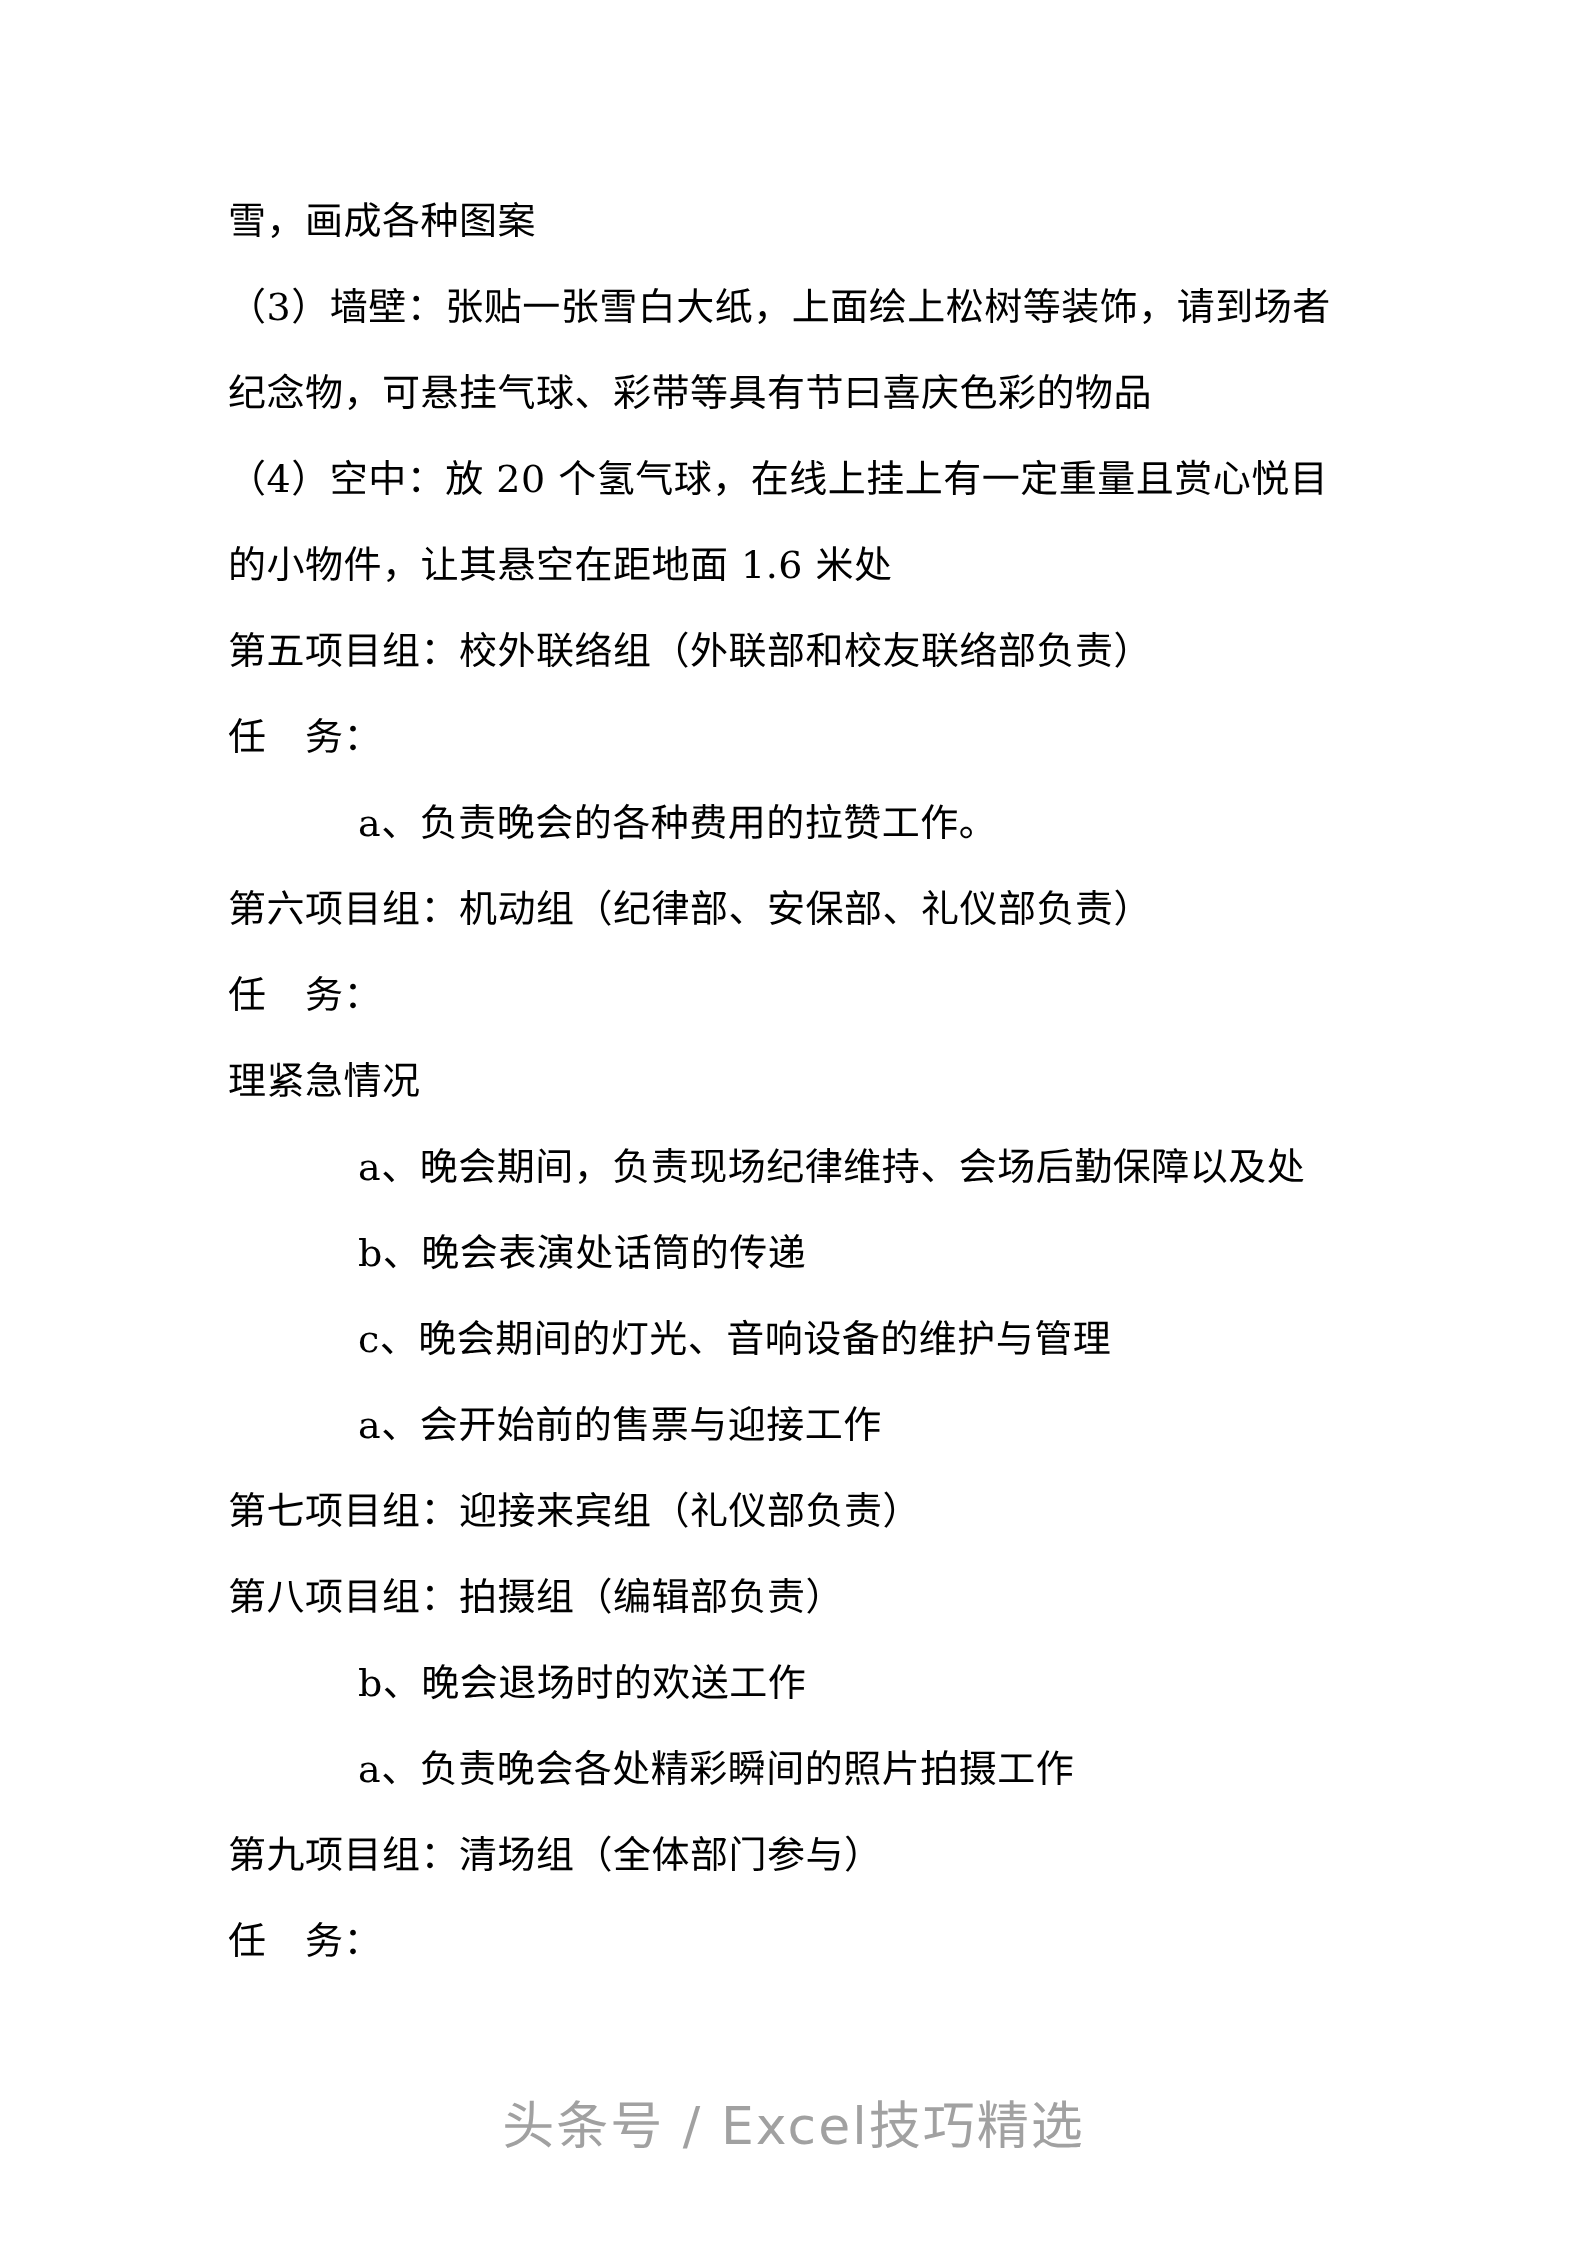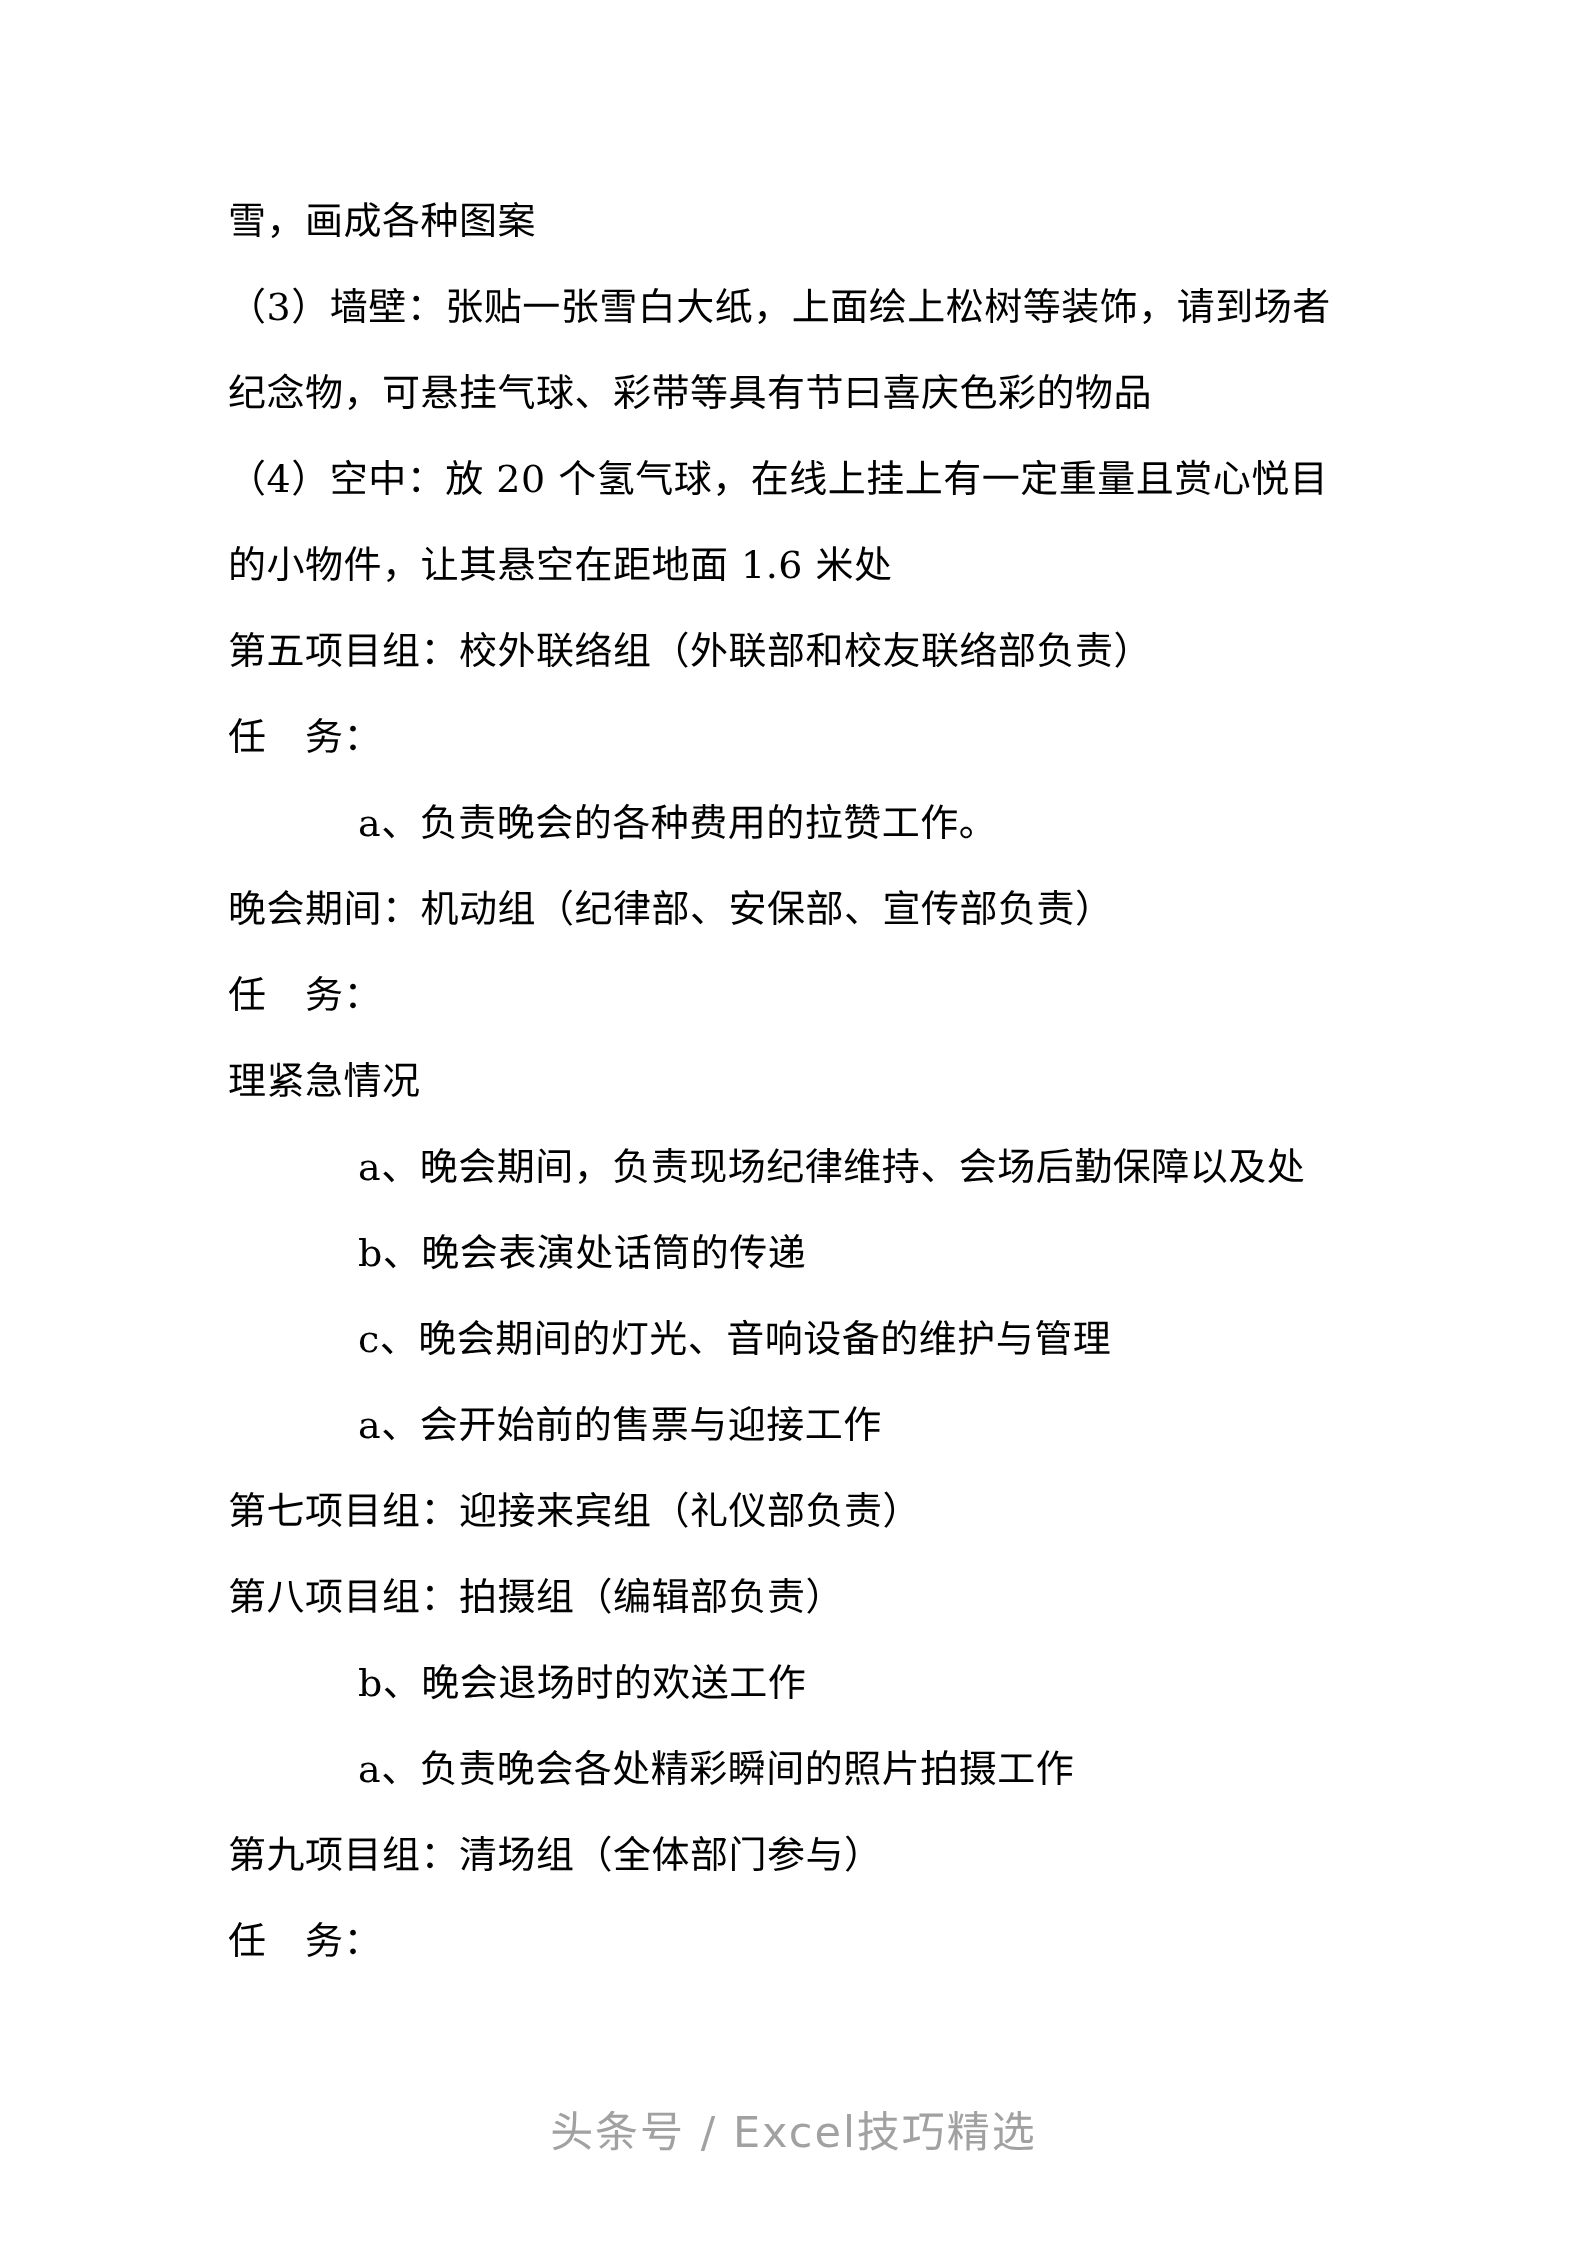--- a/index.html
+++ b/index.html
@@ -36,21 +36,21 @@
   }
   .line.indent-2 {
     padding-left: 130px;
   }
   .watermark {
     position: absolute;
     left: 0;
     right: 0;
     bottom: 86px;
     text-align: center;
-    font-size: 43px;
+    font-size: 52px;
     letter-spacing: 2px;
     color: #9a9a9a;
     font-family: "DejaVu Sans", "Liberation Sans", sans-serif;
     white-space: pre;
     opacity: 0.92;
   }
 </style>
 </head>
 <body>
 
@@ -58,21 +58,21 @@
 
   <div class="doc-body">
       <div class="line indent-1">雪，画成各种图案</div>
       <div class="line indent-1">（3）墙壁：张贴一张雪白大纸，上面绘上松树等装饰，请到场者</div>
       <div class="line indent-1">纪念物，可悬挂气球、彩带等具有节曰喜庆色彩的物品</div>
       <div class="line indent-1">（4）空中：放 20 个氢气球，在线上挂上有一定重量且赏心悦目</div>
       <div class="line indent-1">的小物件，让其悬空在距地面 1.6 米处</div>
       <div class="line indent-1">第五项目组：校外联络组（外联部和校友联络部负责）</div>
       <div class="line indent-1">任　务：</div>
       <div class="line indent-2">a、负责晚会的各种费用的拉赞工作。</div>
-      <div class="line indent-1">晚会期间：机动组（纪律部、安保部、宣传部负责）</div>
+      <div class="line indent-1">第六项目组：机动组（纪律部、安保部、礼仪部负责）</div>
       <div class="line indent-1">任　务：</div>
       <div class="line indent-1">理紧急情况</div>
       <div class="line indent-2">a、晚会期间，负责现场纪律维持、会场后勤保障以及处</div>
       <div class="line indent-2">b、晚会表演处话筒的传递</div>
       <div class="line indent-2">c、晚会期间的灯光、音响设备的维护与管理</div>
       <div class="line indent-2">a、会开始前的售票与迎接工作</div>
       <div class="line indent-1">第七项目组：迎接来宾组（礼仪部负责）</div>
       <div class="line indent-1">第八项目组：拍摄组（编辑部负责）</div>
       <div class="line indent-2">b、晚会退场时的欢送工作</div>
       <div class="line indent-2">a、负责晚会各处精彩瞬间的照片拍摄工作</div>

